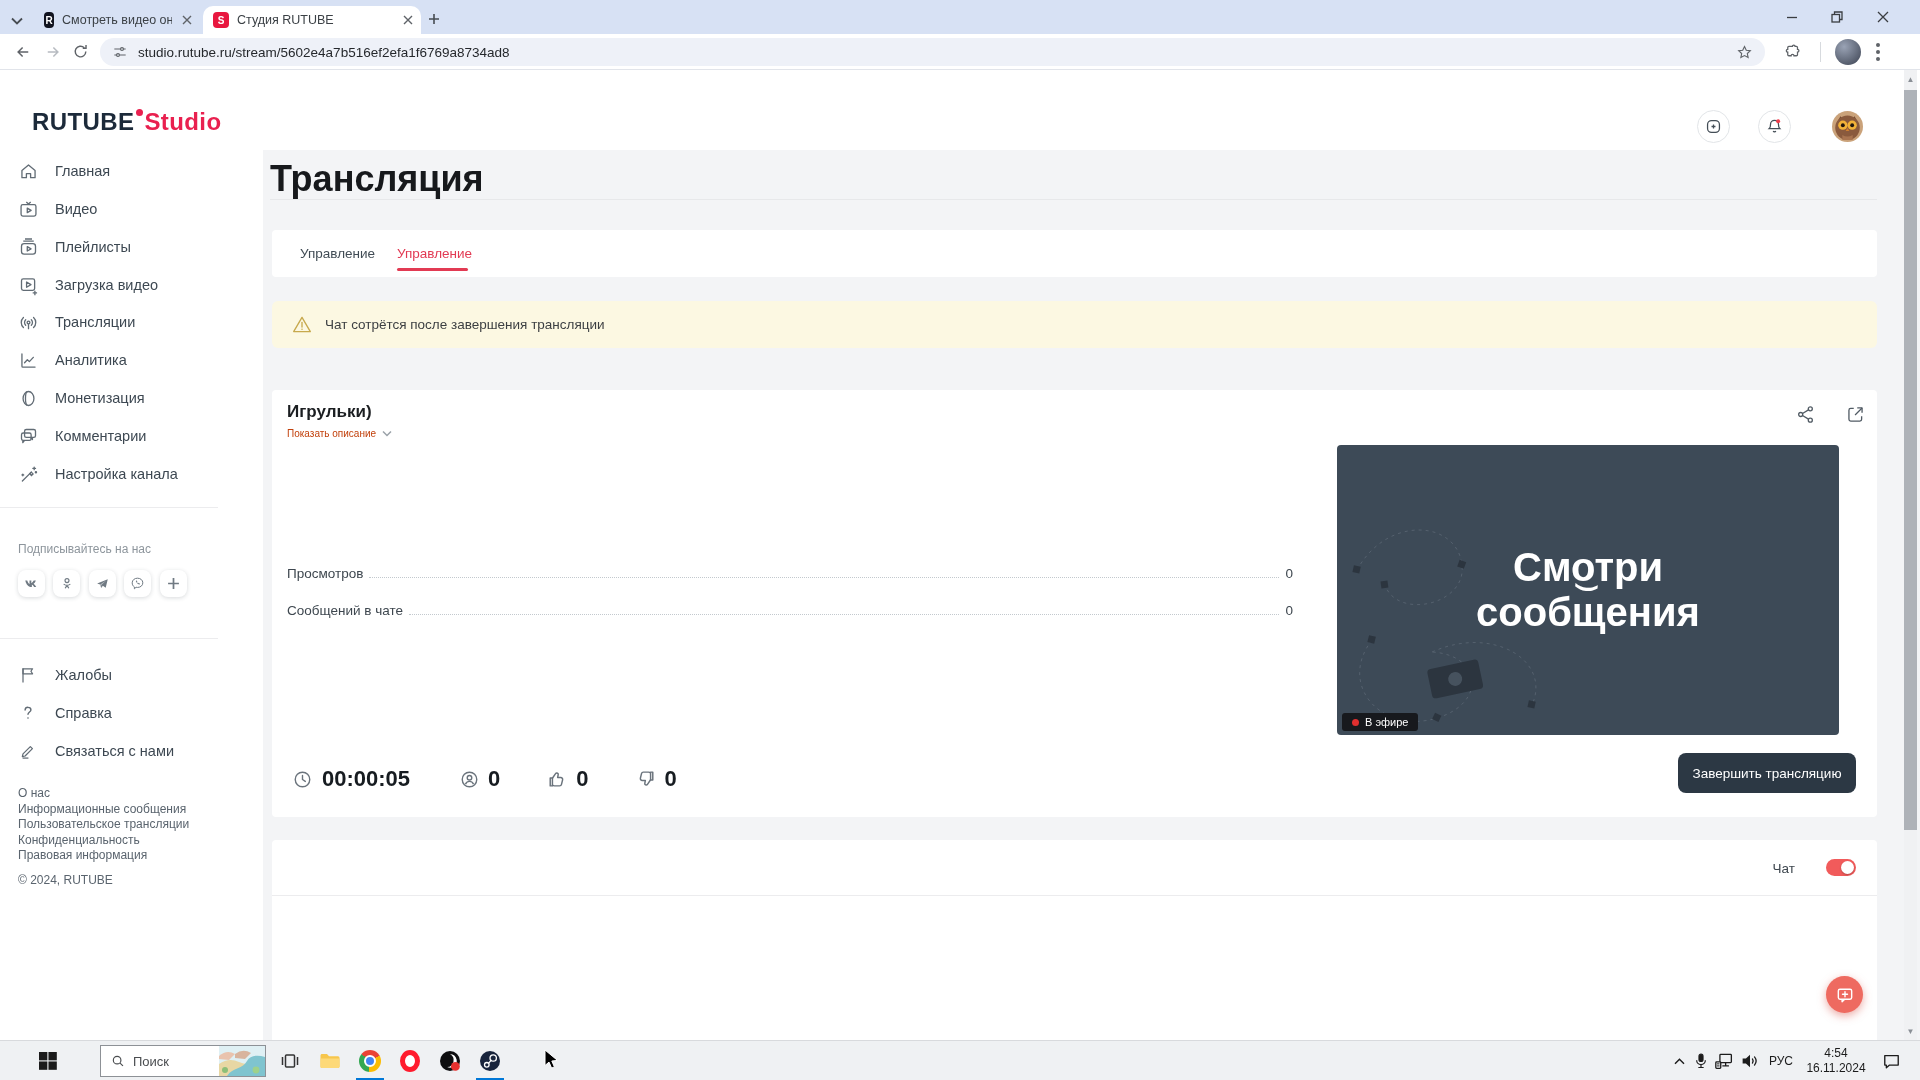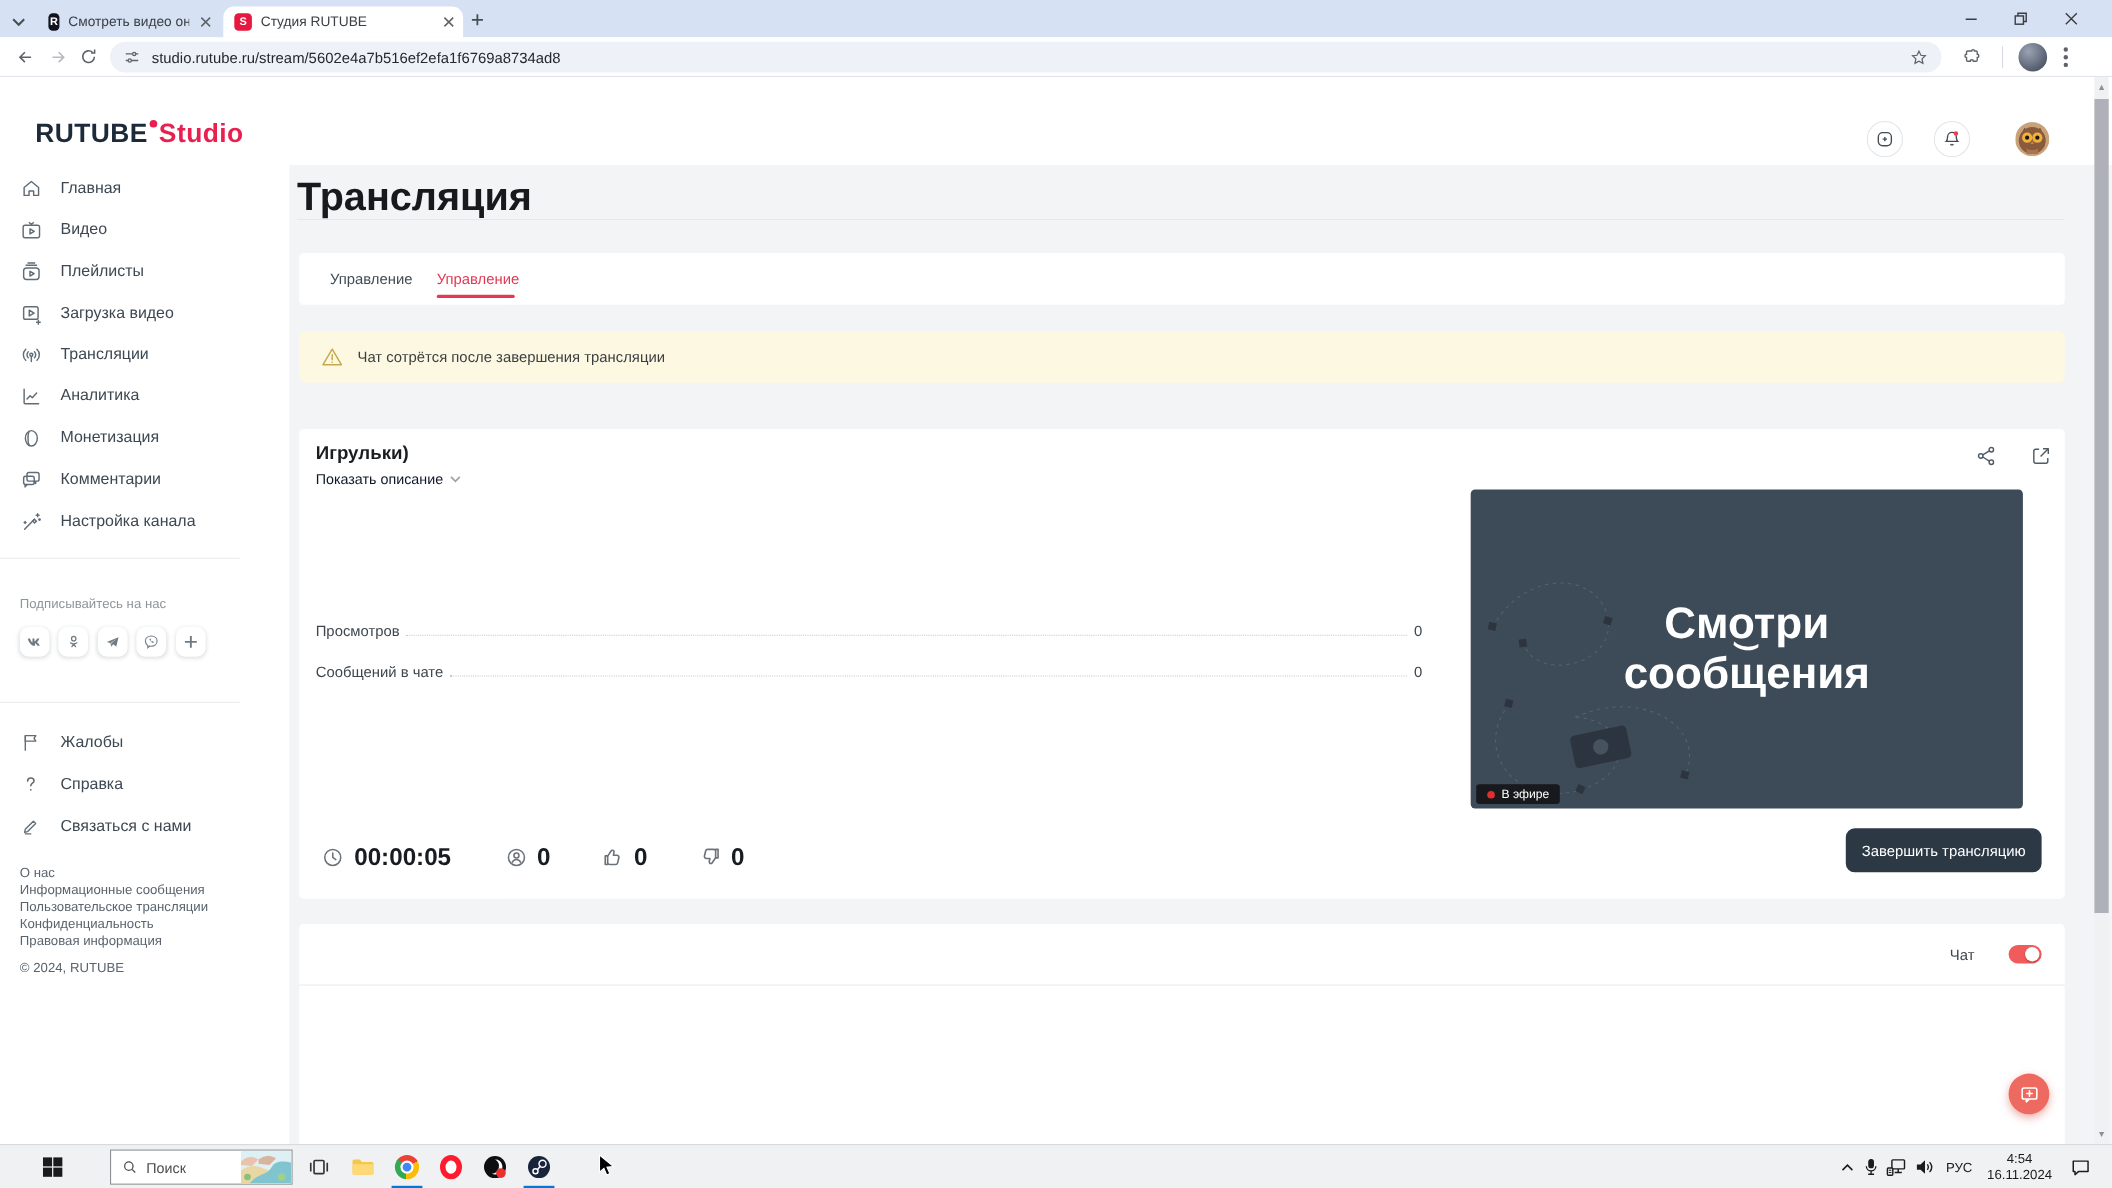--- a/index.html
+++ b/index.html
@@ -351,21 +351,21 @@
           <path d="M12 8.5V14" stroke-linecap="round"></path>
           <circle cx="12" cy="16.8" r=".9" fill="#c7a94d" stroke="none"></circle>
         </svg>
     </span>
     <span style="margin-left:13px;font-size:13.5px;color:#3c3f42">Чат сотрётся после завершения трансляции</span>
   </div>
 
   <div class="card" style="left:272px;top:390px;width:1605px;height:427px"></div>
 
   <div class="abs" style="left:287px;top:402px;font-size:17px;font-weight:700;color:#1b1e21">Игрульки)</div>
-  <div class="abs" style="left:287px;top:428px;font-size:13px;color:#0f172a;display:flex;align-items:center;gap:6px;cursor:pointer">
+  <div class="abs" style="left:287px;top:428px;font-size:10px;color:#c2410c;display:flex;align-items:center;gap:6px;cursor:pointer">
     <span>Показать описание</span>
     <svg width="10" height="7" viewBox="0 0 10 7" fill="none" stroke="#9aa2a9" stroke-width="1.5">
         <path d="M1 1.5 5 5.5l4-4"></path>
       </svg>
   </div>
 
   <div class="abs" style="left:1795px;top:404px;cursor:pointer">
     <svg width="21" height="21" viewBox="0 0 24 24" fill="none" stroke="#515b64" stroke-width="1.5">
         <circle cx="17.5" cy="5.5" r="2.3"></circle>
         <circle cx="6.5" cy="12" r="2.3"></circle>

